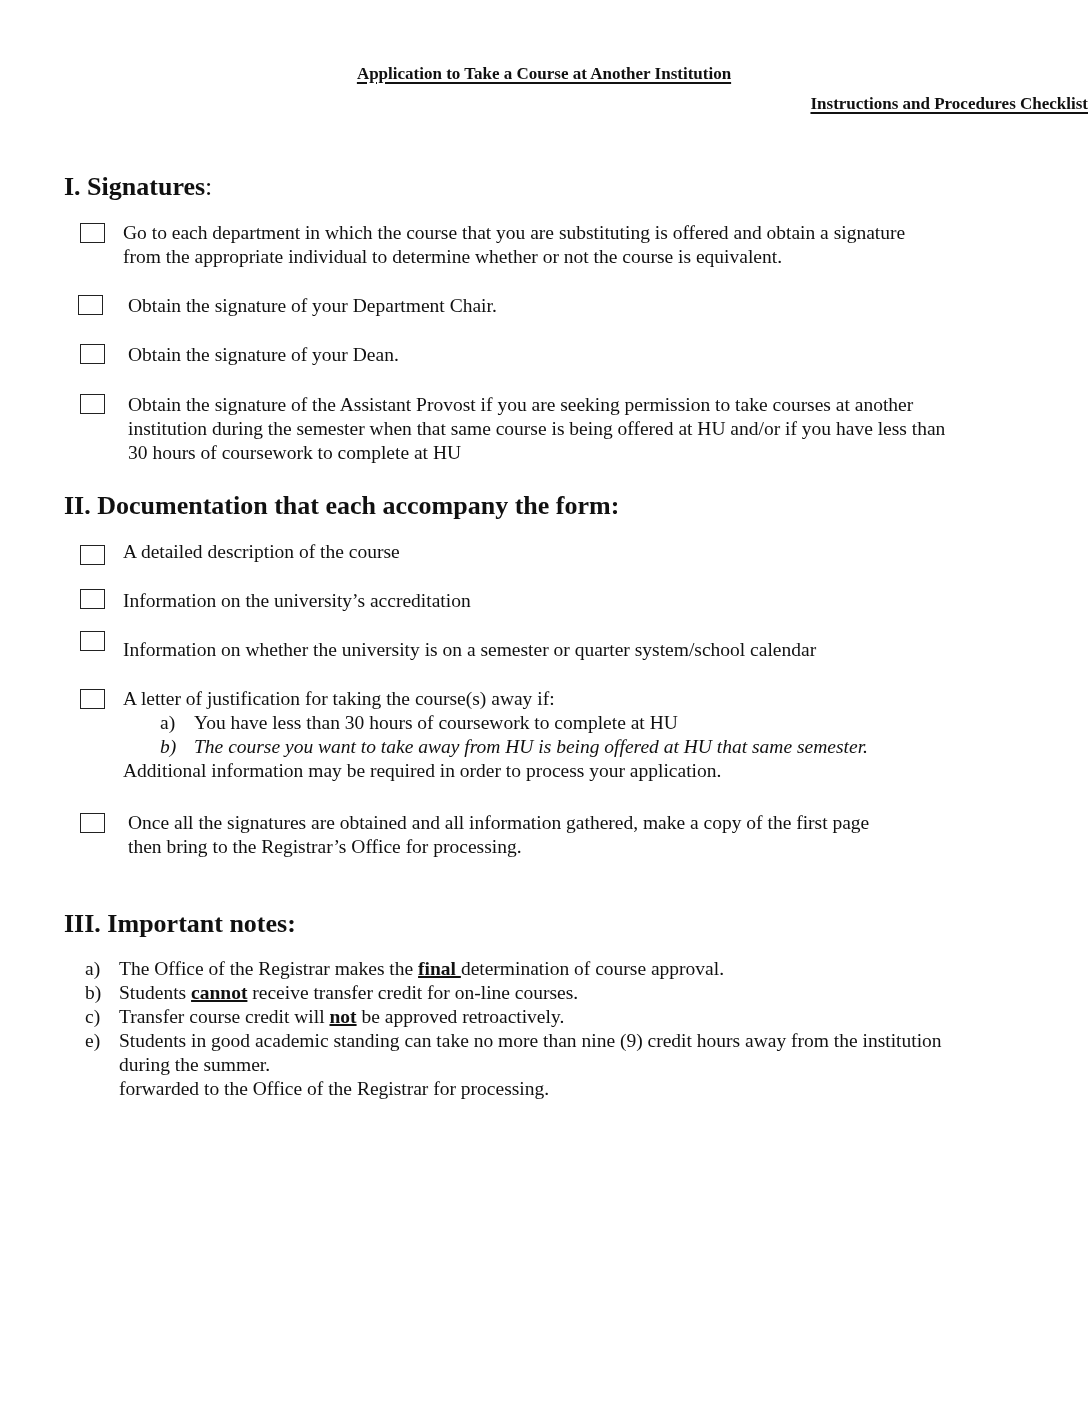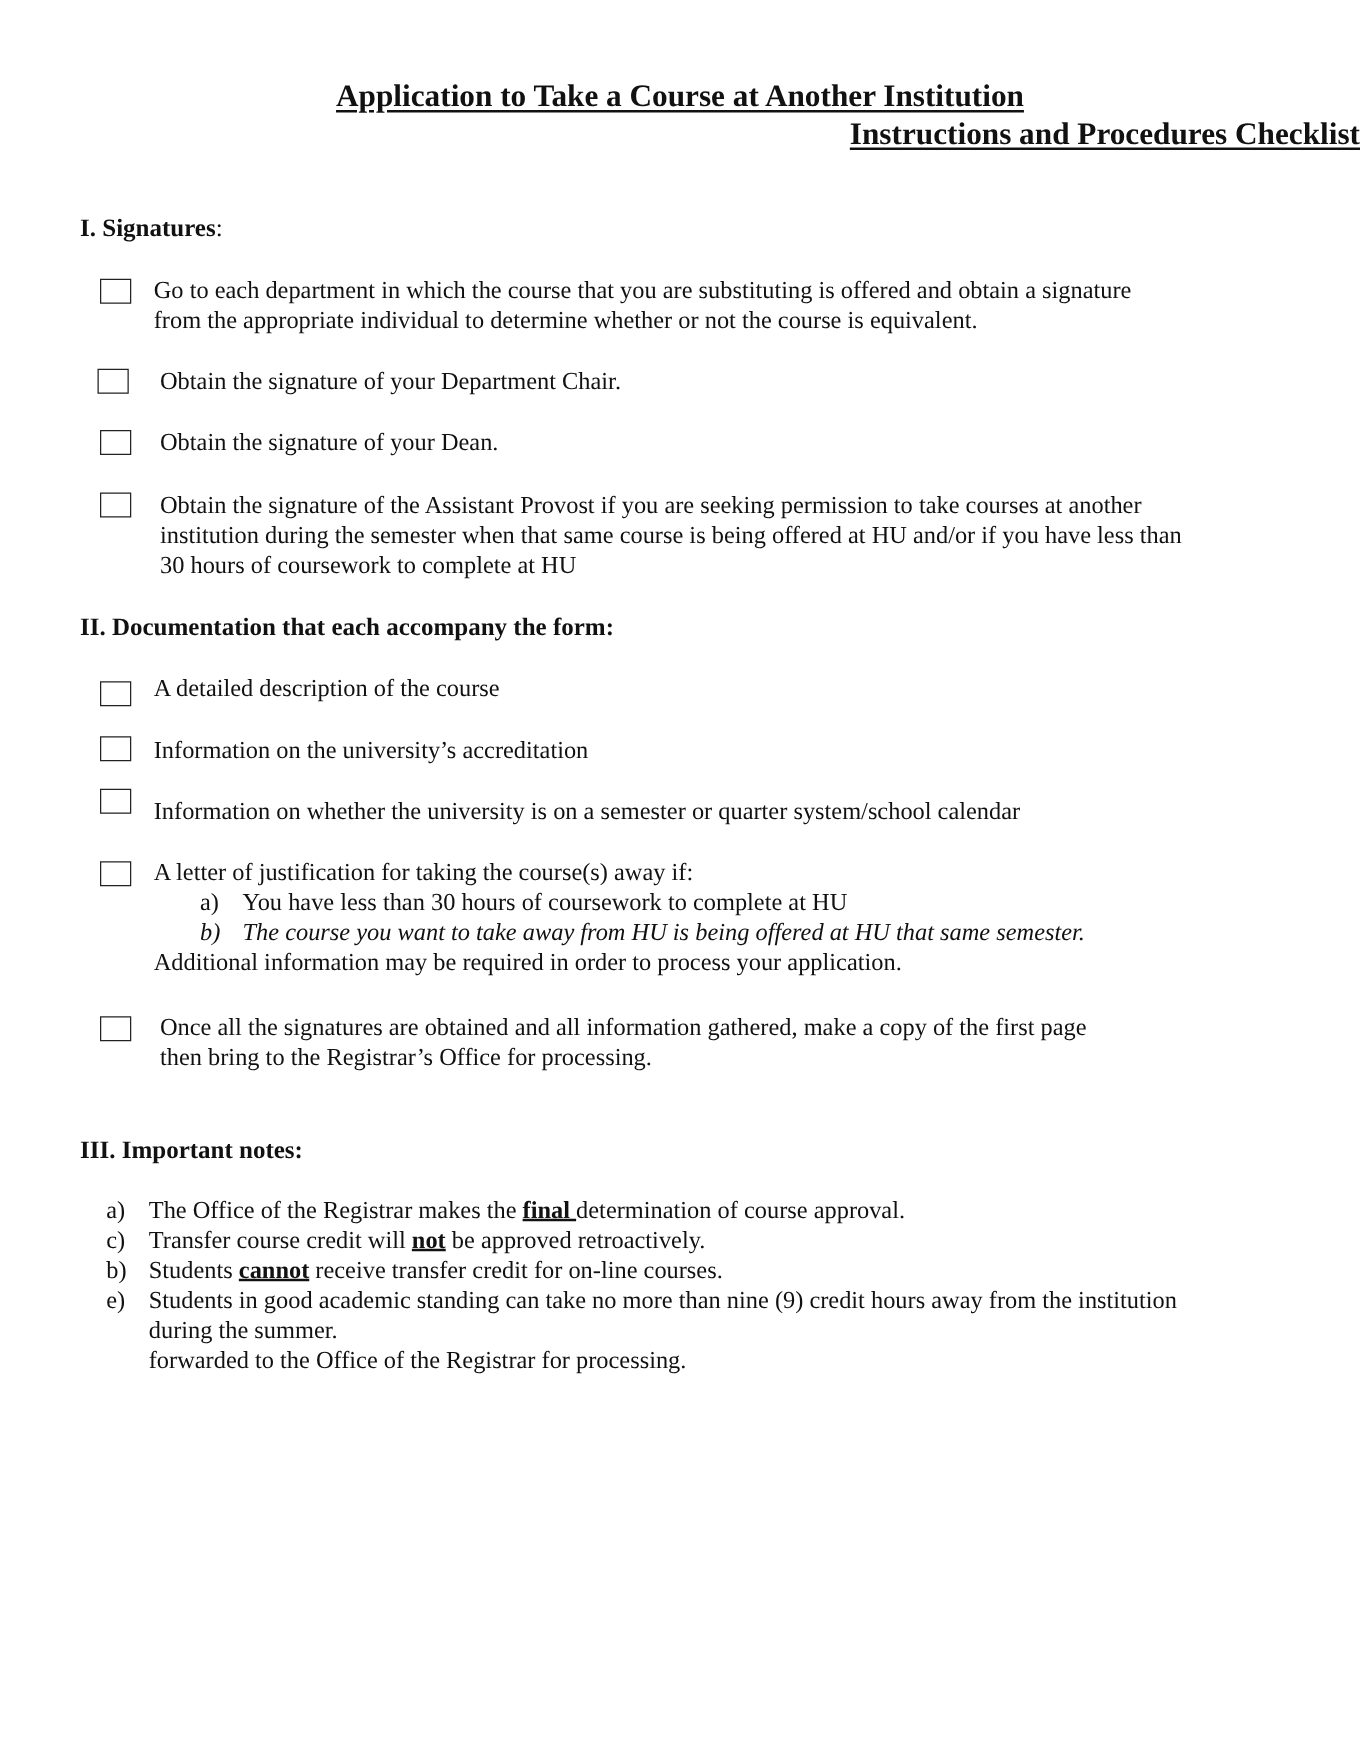--- a/index.html
+++ b/index.html
@@ -3,24 +3,24 @@
   <meta charset="utf-8">
   <style>
     html, body { margin: 0; padding: 0; background: #ffffff; }
     body {
       width: 1088px; height: 1408px; position: relative; overflow: hidden;
       font-family: "Liberation Serif", serif; color: #111111; font-size: 19.5px;
     }
     .abs { position: absolute; white-space: nowrap; }
     .title {
       position: absolute; left: 0; width: 1088px; text-align: center;
-      font-weight: bold; font-size: 25px; text-decoration: underline;
+      font-weight: bold; font-size: 17px; text-decoration: underline;
       text-underline-offset: 3px; text-decoration-thickness: 2px;
     }
-    .heading { font-weight: bold; font-size: 20px; }
+    .heading { font-weight: bold; font-size: 26px; }
     .cb {
       position: absolute; width: 25px; height: 20px; border: 1.5px solid #222;
       box-sizing: border-box; background: #fff; cursor: pointer;
     }
     .line { line-height: 24px; }
     .bold { font-weight: normal; }
     .u { text-decoration: underline; font-weight: bold; text-decoration-thickness: 2px; }
     .marker { display: inline-block; width: 34px; }
   </style>
 </head>
@@ -72,18 +72,18 @@
 <div class="cb" style="left:80px; top:813px;"></div>
 <div class="abs line bold" style="left:128px; top:811px;">
   <div>Once all the signatures are obtained and all information gathered, make a copy of the first page</div>
   <div>then bring to the Registrar’s Office for processing.</div>
 </div>
 
 <div class="abs heading" style="left:64px; top:909px;">III. Important notes:</div>
 
 <div class="abs line" style="left:85px; top:957px;">
   <div><span class="marker">a)</span><span>The Office of the Registrar makes the </span><span class="u">final </span><span>determination of course approval.</span></div>
+  <div><span class="marker">b)</span><span>Students </span><span class="u">cannot</span><span> receive transfer credit for on-line courses.</span></div>
   <div><span class="marker">c)</span><span>Transfer course credit will </span><span class="u">not</span><span> be approved retroactively.</span></div>
-  <div><span class="marker">b)</span><span>Students </span><span class="u">cannot</span><span> receive transfer credit for on-line courses.</span></div>
   <div><span class="marker">e)</span><span>Students in good academic standing can take no more than nine (9) credit hours away from the institution</span></div>
   <div style="padding-left:34px;">during the summer.</div>
   <div style="padding-left:34px;">forwarded to the Office of the Registrar for processing.</div>
 </div>
 
 </body></html>

